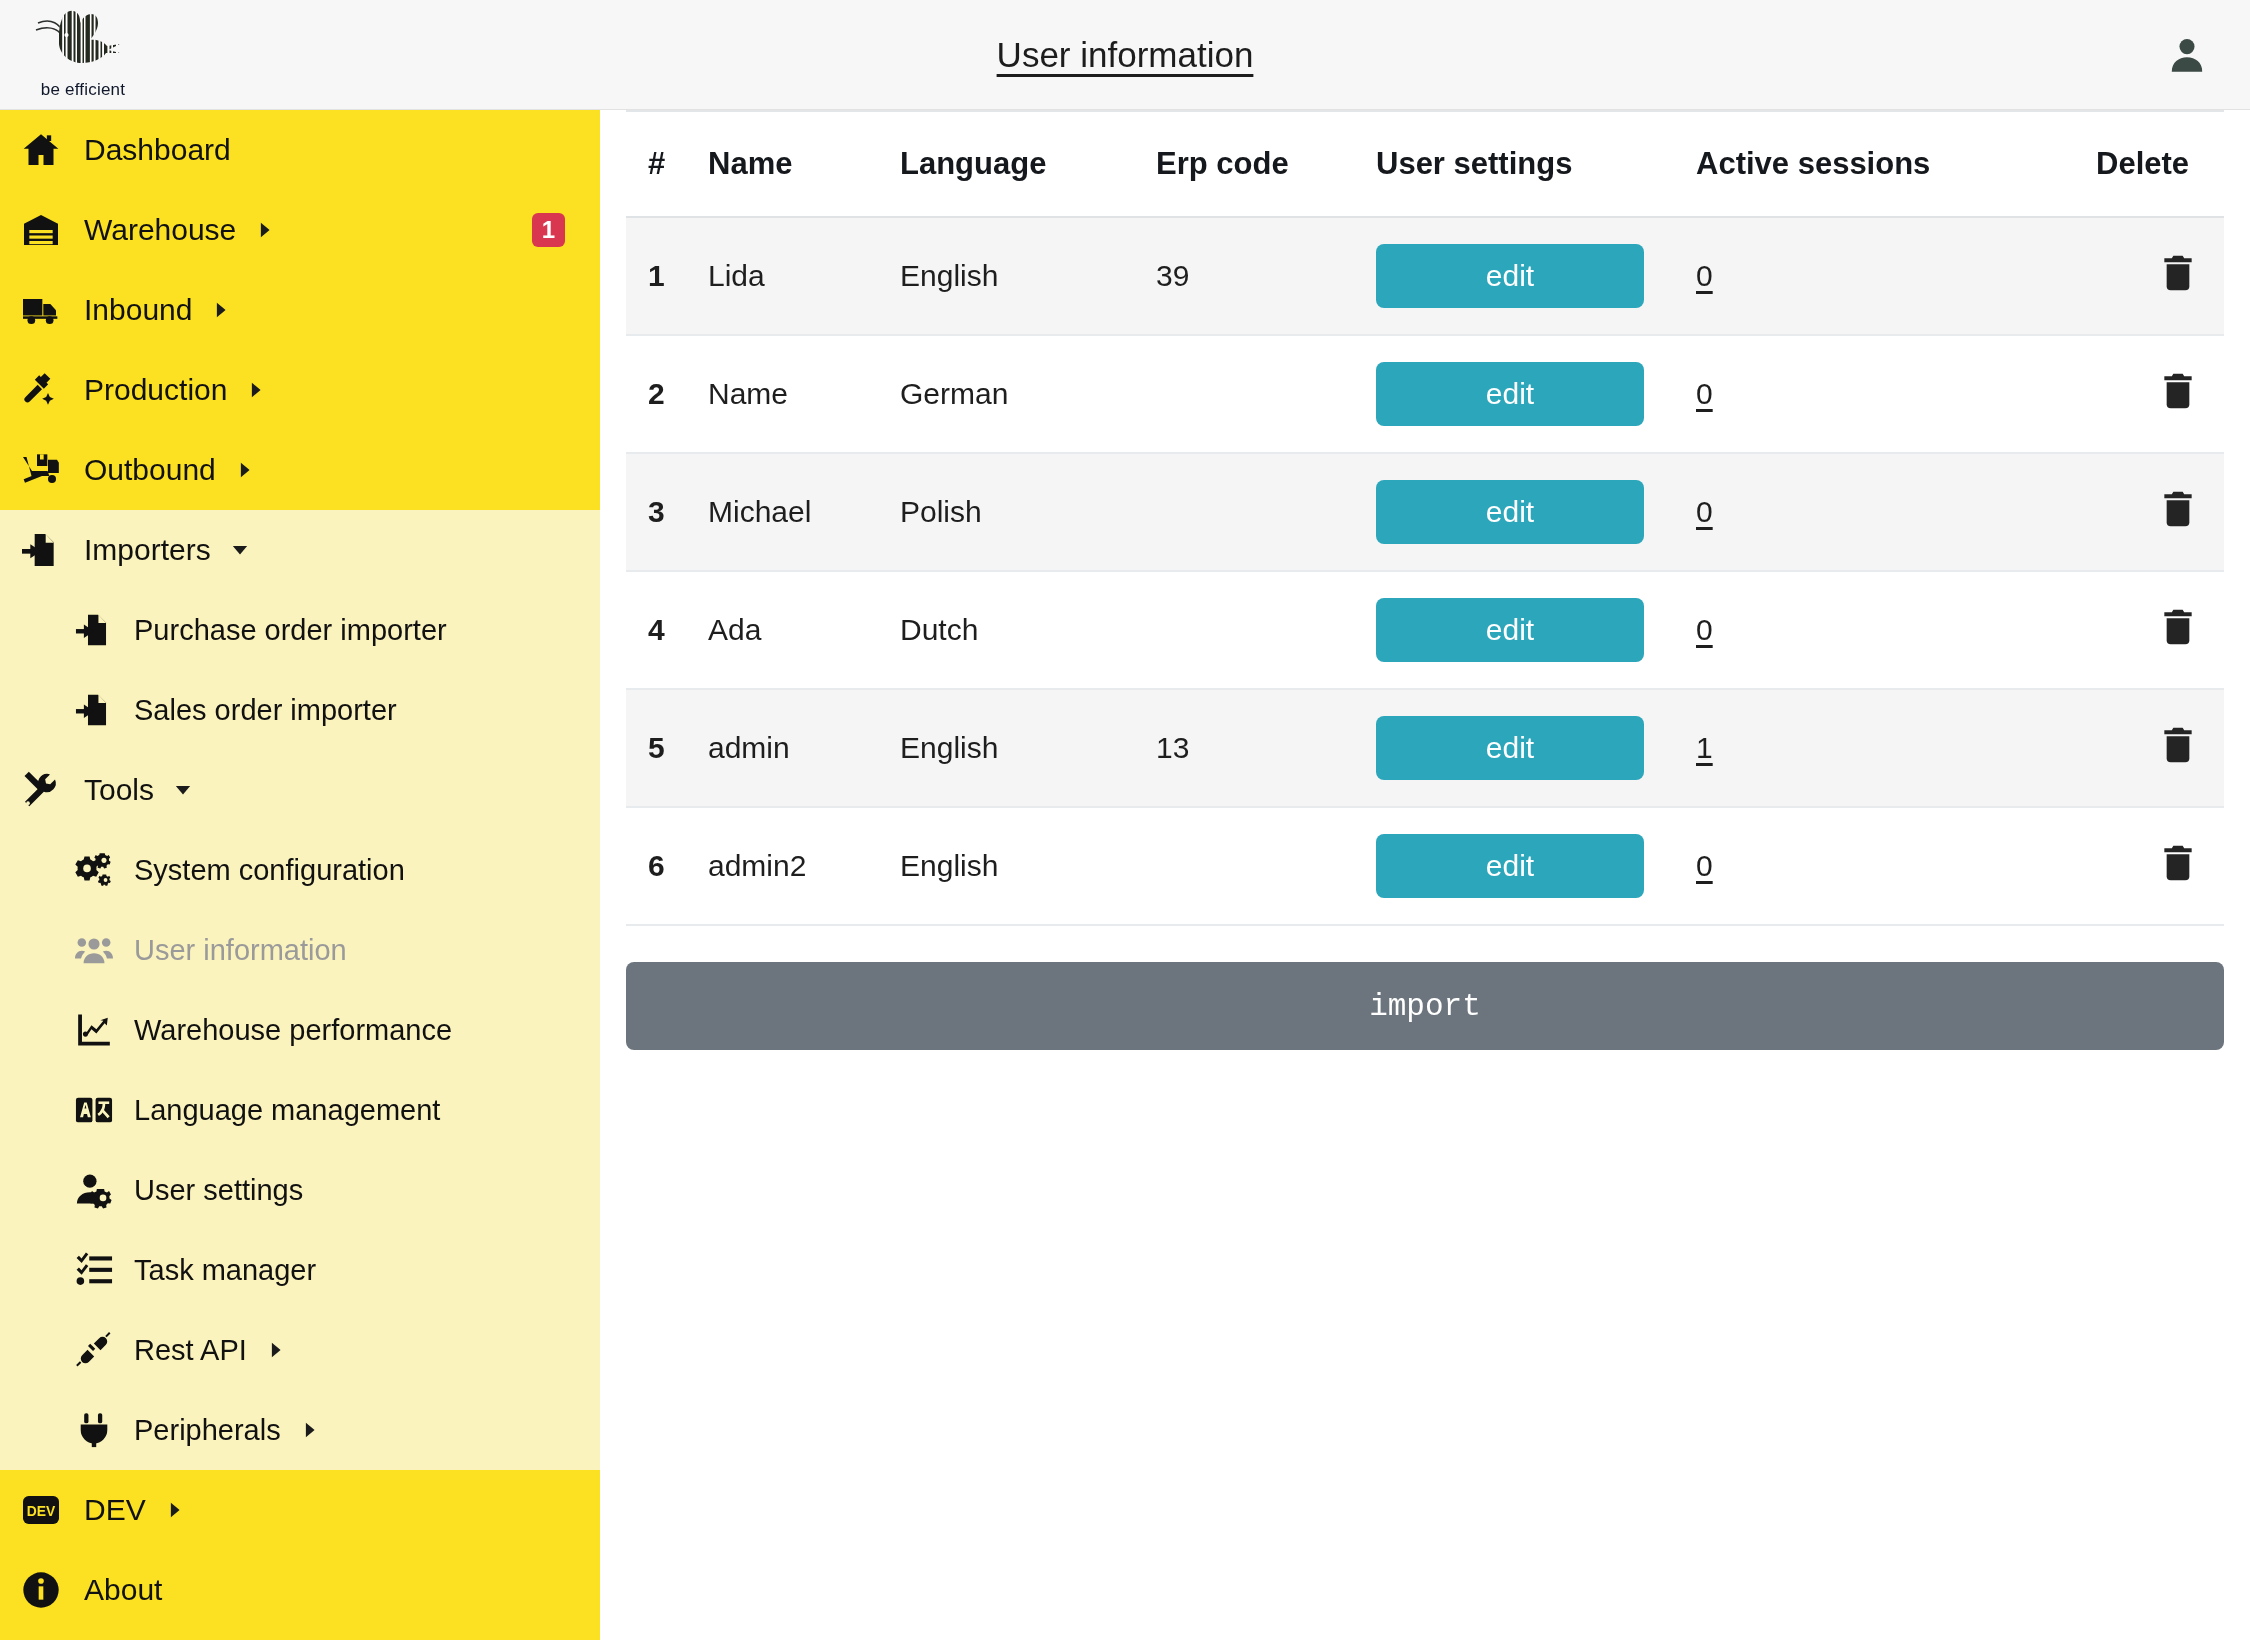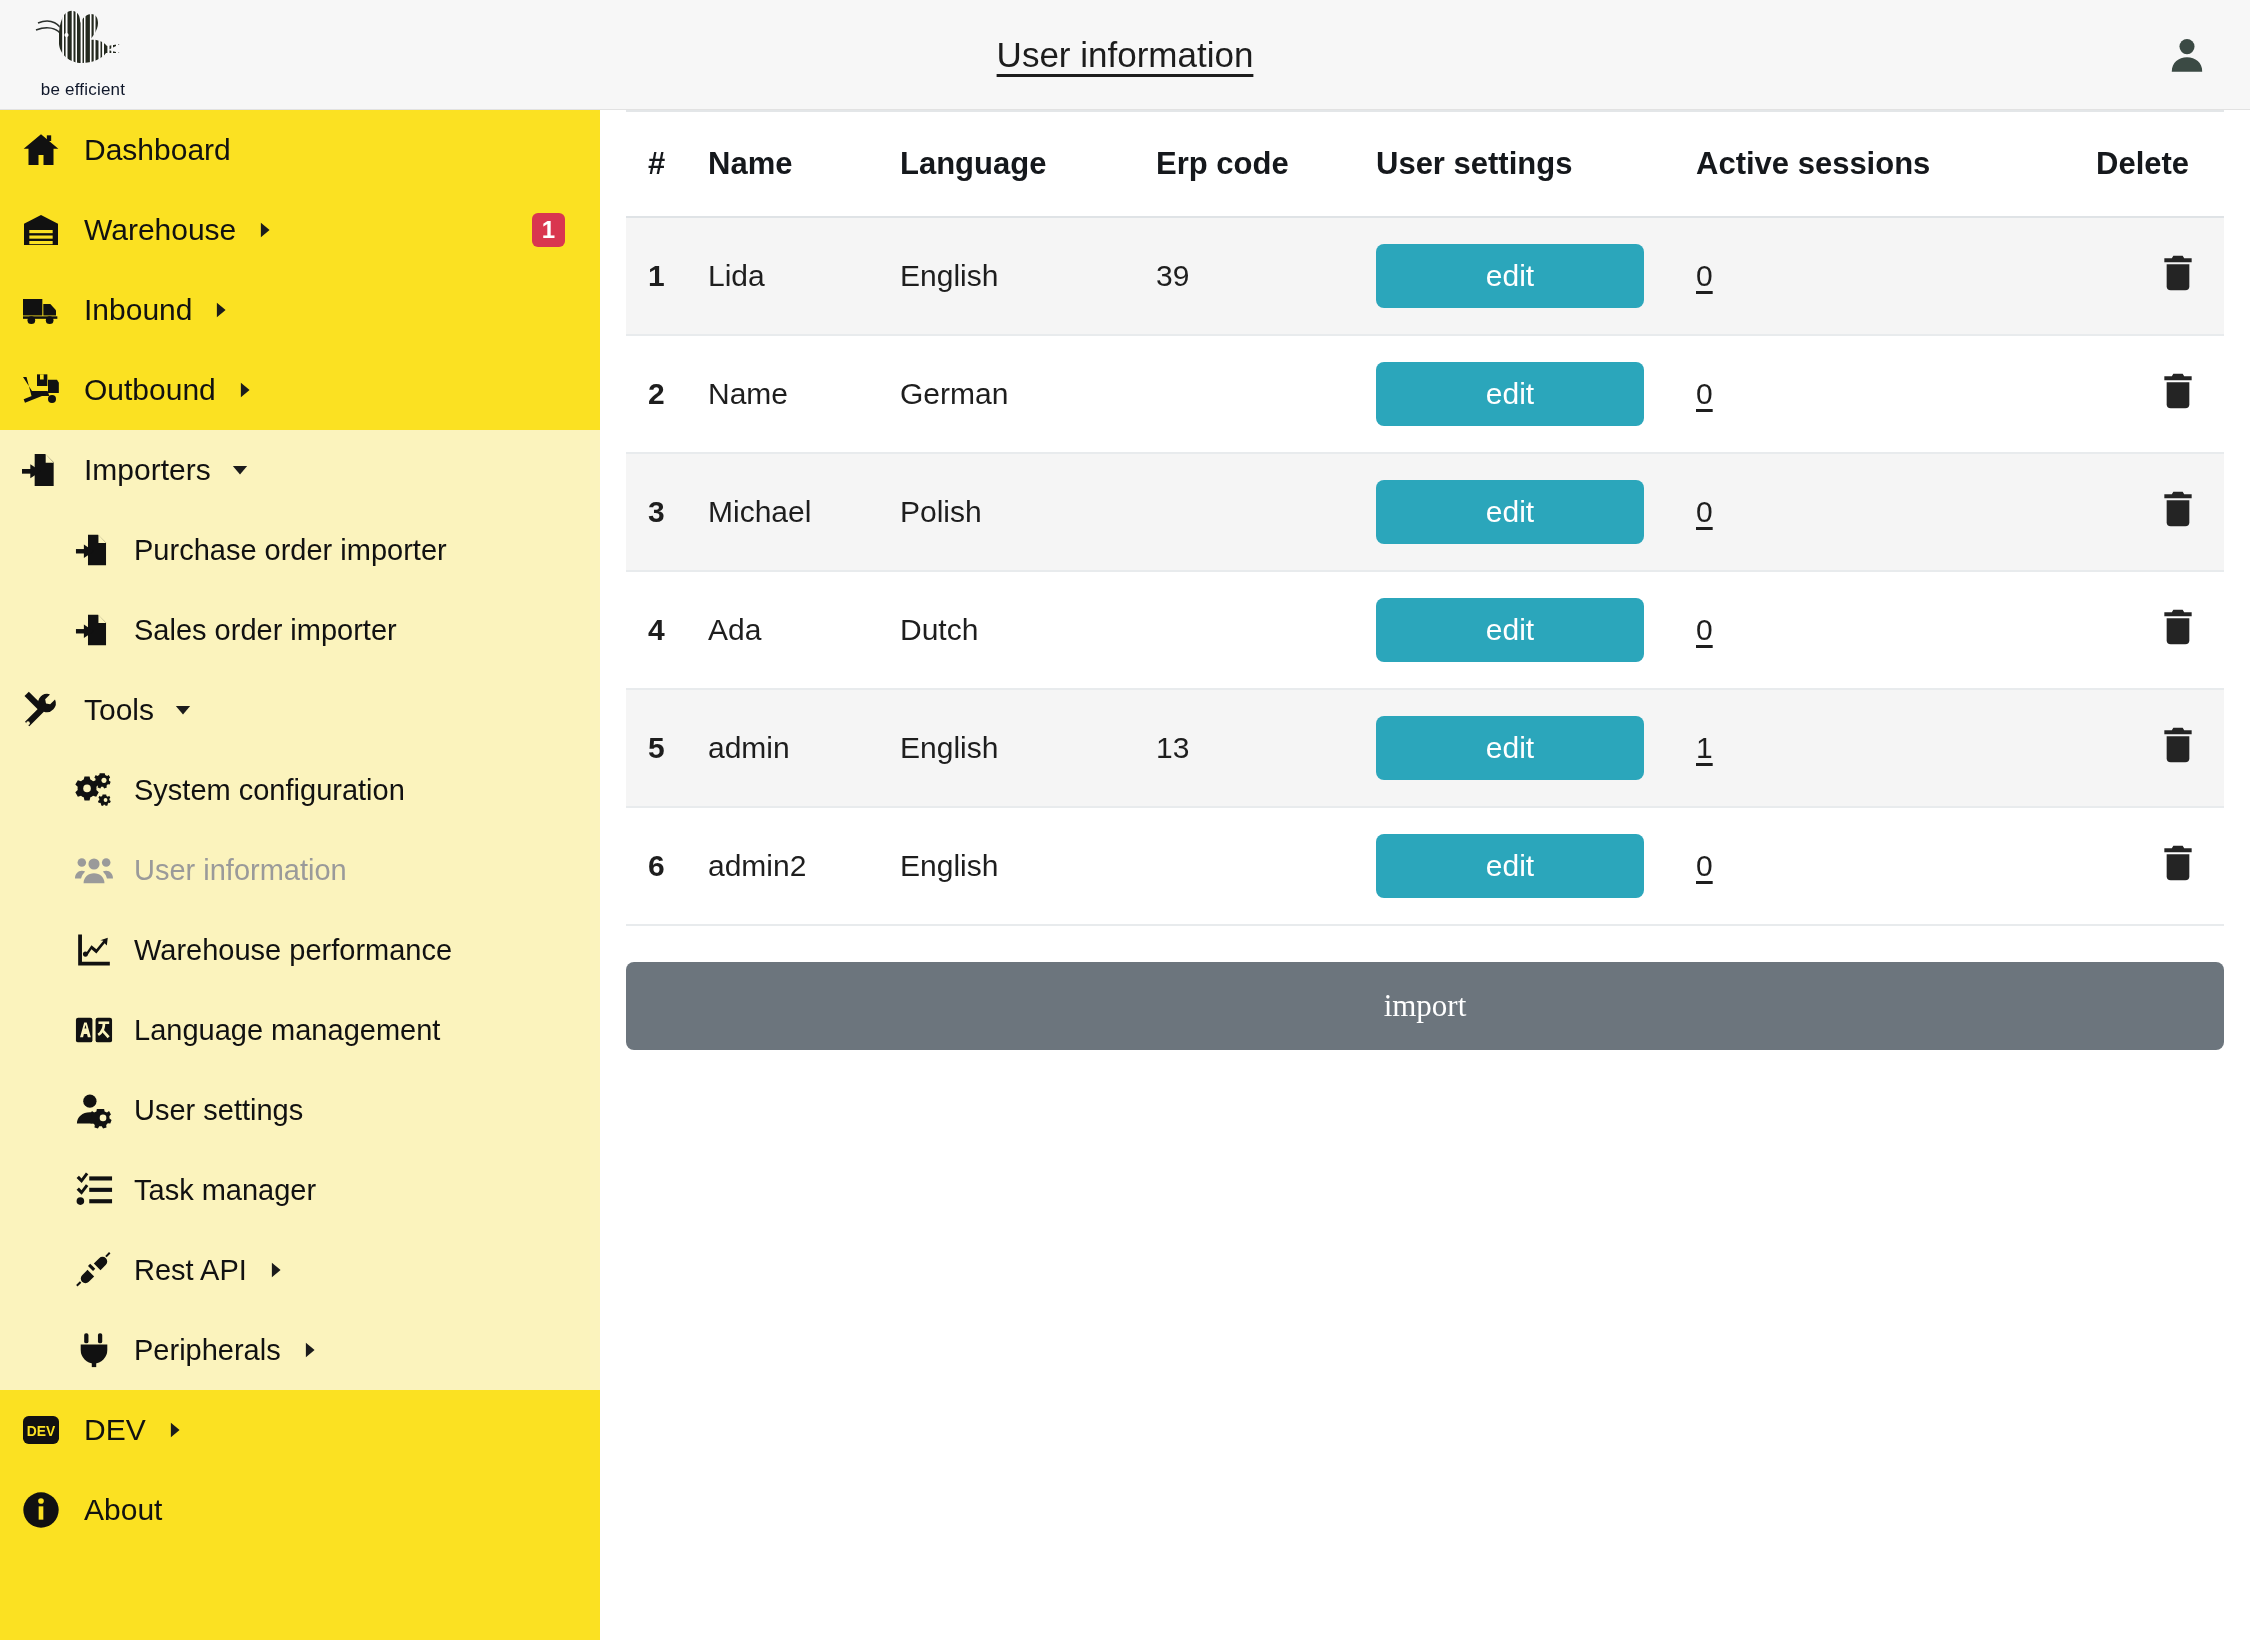--- a/index.html
+++ b/index.html
@@ -137,21 +137,21 @@
     background: none; border: none; cursor: pointer;
     display: inline-flex; align-items: center; justify-content: center;
     padding: 0;
   }
   .import-btn {
     display: block; width: 100%; height: 88px;
     margin-top: 36px;
     background: #6c757d; color: #fff;
     border: none; border-radius: 8px;
     font-size: 31px; cursor: pointer;
-    font-family: Liberation Serif, serif;
+    font-family: Liberation Mono, monospace;
   }
 </style>
 </head>
 <body>
 
 <div class="app">
 
   <div class="topbar">
     <div class="logo-wrap">
       <div class="logo-box">
@@ -238,20 +238,35 @@
             <span class="nav-ico">
               <svg width="40" height="40" viewBox="0 0 24 24" fill="#111">
                 <path d="M1.2 5.4h11.6v9.9H1.2z"></path>
                 <path d="M13.4 8.4h4.2l3.4 3.7v3.2h-7.6z"></path>
                 <circle cx="6.2" cy="18.1" r="2.3"></circle>
                 <circle cx="17.2" cy="18.1" r="2.3"></circle>
                 <rect x="1.2" y="15.8" width="20.6" height="1.5"></rect>
               </svg>
             </span>
             <span class="nav-label">Inbound</span>
+            <span class="caret">
+              <svg width="22" height="22" viewBox="0 0 24 24" fill="#1b1b1b">
+                <path d="M7.5 4.2 17 12l-9.5 7.8z"></path>
+              </svg>
+            </span>
+          </div>
+          <div class="nav-item lvl1">
+            <span class="nav-ico">
+              <svg width="40" height="40" viewBox="0 0 24 24" fill="#111">
+                <path d="M2.6 16.3 10 8.9l2.6 2.6-7.4 7.4a1.8 1.8 0 0 1-2.6-2.6z"></path>
+                <path d="M10.9 3.2 8.3 5.8l5.4 5.4 2.6-2.6-1-1 2.3-2.3-3.4-3.4-2.3 2.3z"></path>
+                <path d="M16.2 13.8l1.1 2.4 2.4 1.1-2.4 1.1-1.1 2.4-1.1-2.4-2.4-1.1 2.4-1.1z"></path>
+              </svg>
+            </span>
+            <span class="nav-label">Production</span>
             <span class="caret">
               <svg width="22" height="22" viewBox="0 0 24 24" fill="#1b1b1b">
                 <path d="M7.5 4.2 17 12l-9.5 7.8z"></path>
               </svg>
             </span>
           </div>
           <div class="nav-item lvl1">
             <span class="nav-ico">
               <svg width="40" height="40" viewBox="0 0 24 24" fill="#111">
                 <path d="M1.2 4.2h2.1l3 11.4H17l-1-3H6.6"></path>

